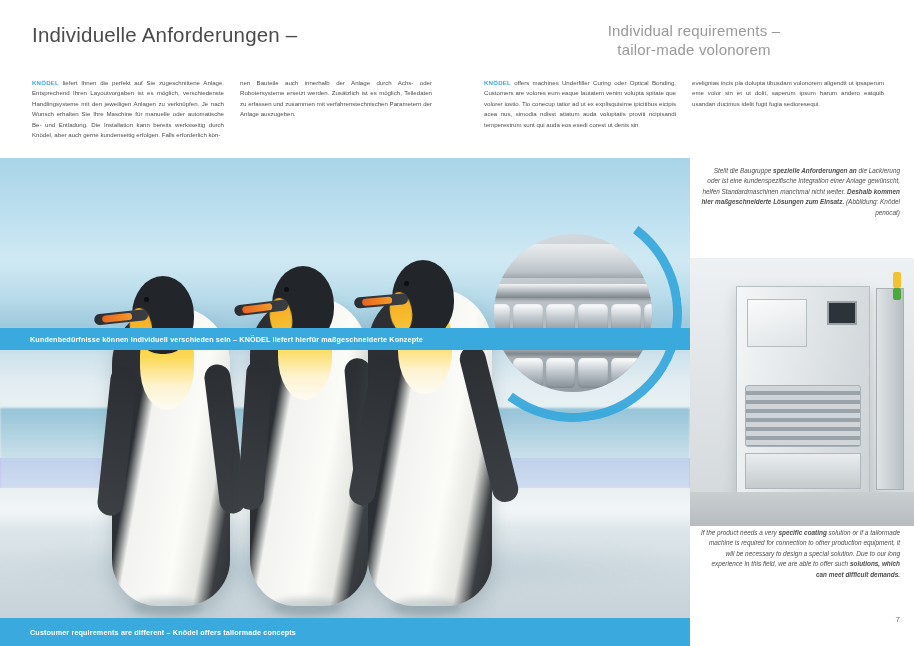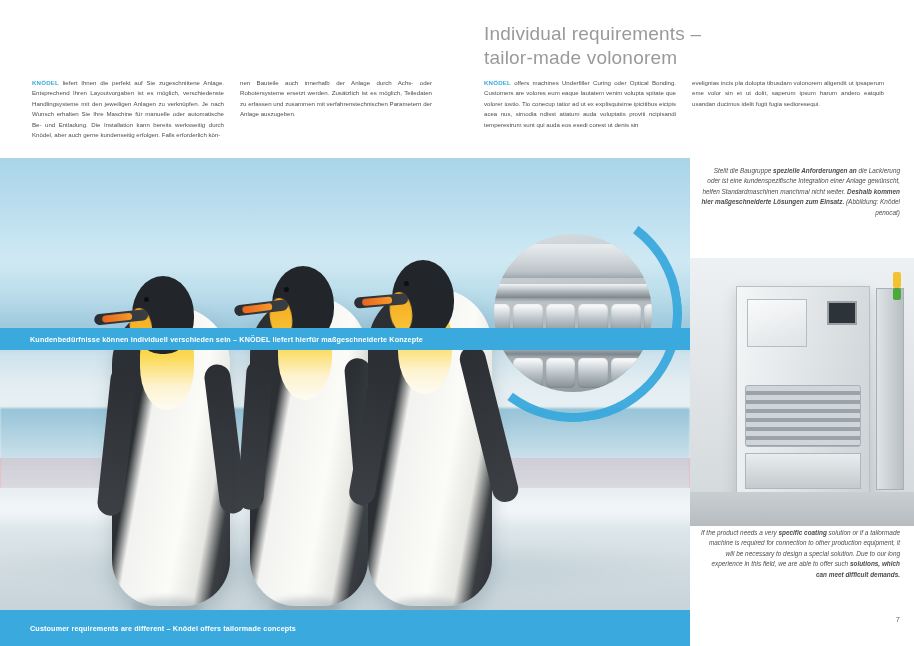--- a/index.html
+++ b/index.html
@@ -37,23 +37,23 @@
     color: #4a4a4a;
   }
   .headline-de .line2 {
     display: block;
     padding-left: 42px;
   }
   .headline-en {
     left: 484px;
     top: 22px;
     width: 420px;
-    font-size: 19px;
+    font-size: 15px;
     color: #9a9a9a;
-    text-align: left;
+    text-align: center;
   }
   .headline-en .l1 { display: block; }
   .headline-en .l2 { display: block; }
 
   
   .col {
     position: absolute;
     font-size: 6.1px;
     line-height: 1.72;
     text-align: justify;
@@ -72,21 +72,21 @@
   }
 
   
   .photo-block {
     position: absolute;
     left: 0;
     top: 158px;
     width: 690px;
     height: 488px;
     overflow: hidden;
-    background: #fca5a5;
+    background: #c4b5fd;
   }
 
   
   .sky {
     position: absolute;
     left: 0; top: 0; right: 0;
     height: 300px;
     background: linear-gradient(180deg,
       #a9d4e8 0%,
       #bcdfef 18%,
@@ -279,21 +279,21 @@
     color: #ffffff;
     font-size: 7.2px;
     font-weight: 700;
     letter-spacing: 0.15px;
     display: flex;
     align-items: center;
     padding-left: 30px;
     box-sizing: border-box;
   }
   .caption-top { top: 170px; height: 22px; }
-  .caption-bottom { bottom: 0px; height: 36px; }
+  .caption-bottom { bottom: 0px; height: 28px; }
 
   
   .machine-photo {
     position: absolute;
     left: 690px;
     top: 258px;
     width: 224px;
     height: 268px;
     overflow: hidden;
     background: linear-gradient(180deg, #e7eaec 0%, #dcdfe2 50%, #cfd3d6 100%);
@@ -406,20 +406,21 @@
     background: #ffffff;
     z-index: -1;
   }
 </style>
 </head>
 <body>
 
 <div class="page">
 
   <div class="headline headline-de">
+    <span>Individuelle Anforderungen –</span>
   </div>
 
   <div class="headline headline-en">
     <span class="l1">Individual requirements –</span>
     <span class="l2">tailor-made volonorem</span>
   </div>
 
   <div class="col col-de-1">
     <span class="brand">KNÖDEL</span><span> liefert Ihnen die perfekt auf Sie zugeschnittene Anlage. Entsprechend Ihren Layoutvorgaben ist es möglich, verschiedenste Handlingsysteme mit den jeweiligen Anlagen zu verknüpfen. Je nach Wunsch erhalten Sie Ihre Maschine für manuelle oder automatische Be- und Entladung. Die Installation kann bereits werksseitig durch Knödel, aber auch gerne kundenseitig erfolgen. Falls erforderlich kön-</span>
   </div>

